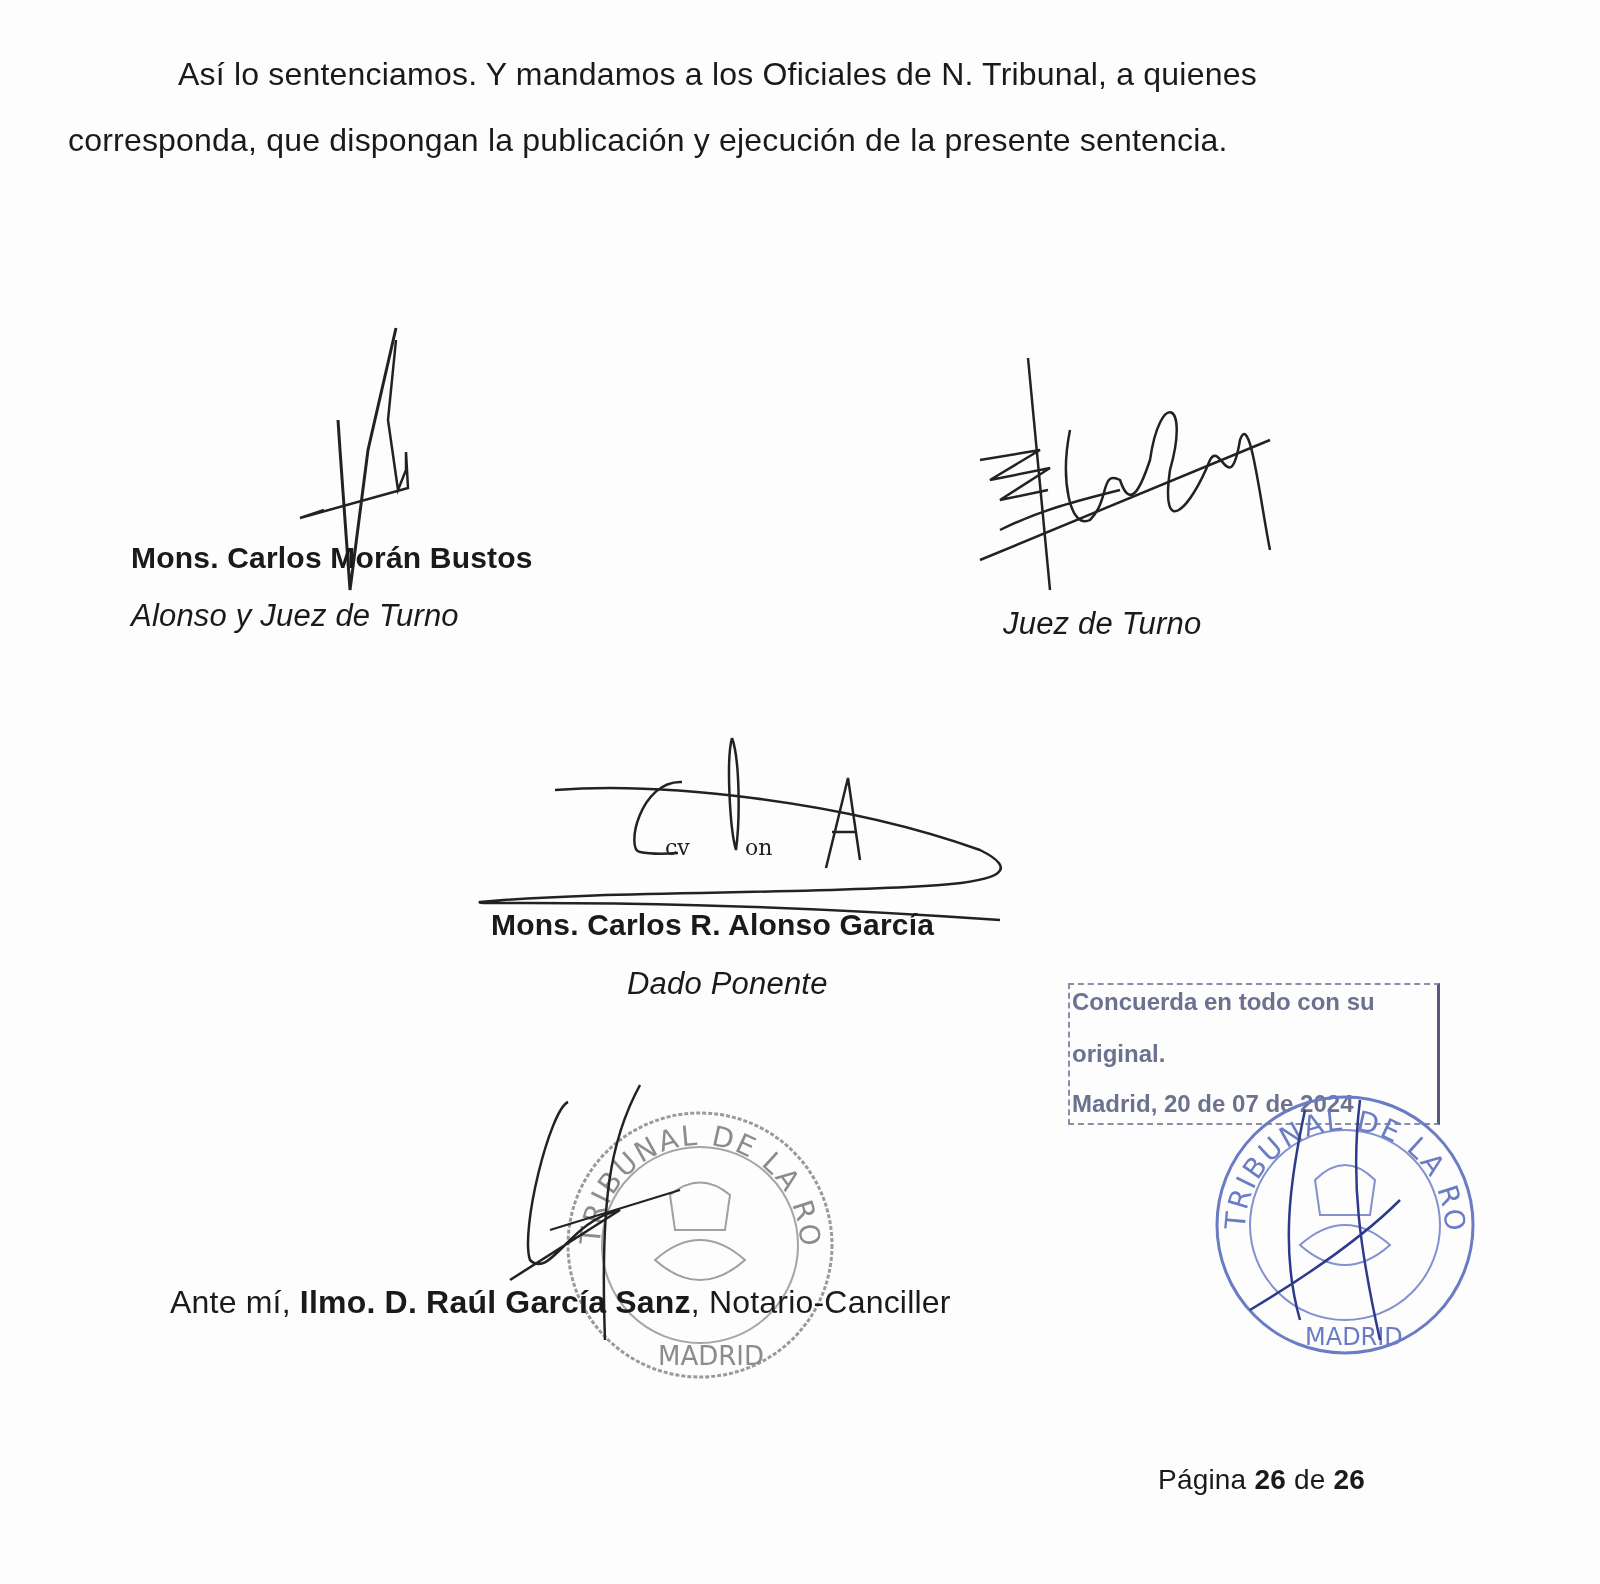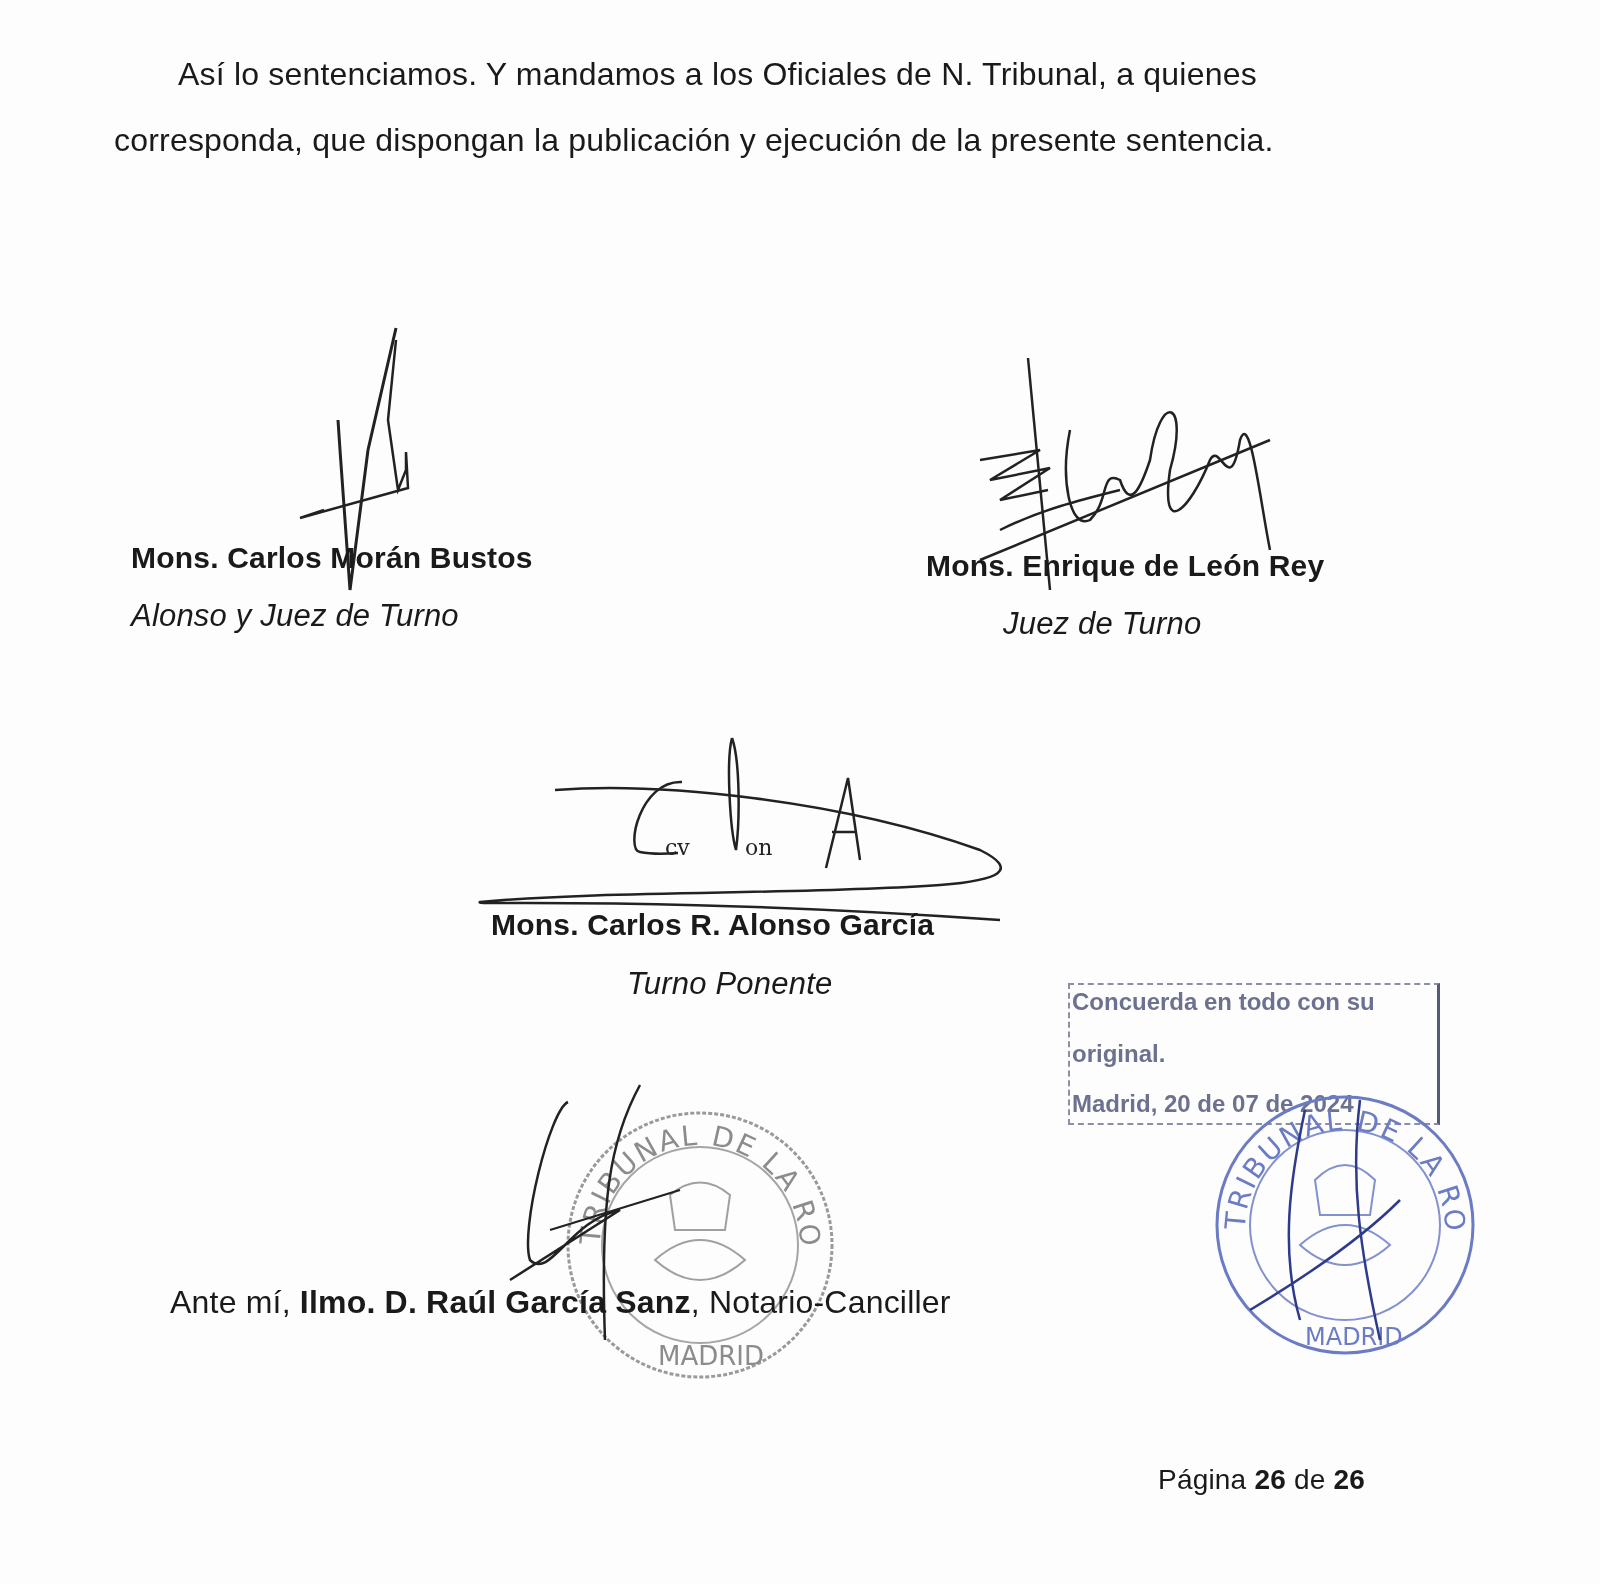--- a/index.html
+++ b/index.html
@@ -13,48 +13,47 @@
   .stamp-box { position:absolute; left:1068px; top:983px; width:372px; height:142px;
                border:2px dashed #8a8fa8; border-right:3px solid #55597a; box-sizing:border-box; }
   .stamp-line { position:absolute; left:1072px; font-size:24px; color:#6c7190; font-weight:bold; white-space:nowrap;text-align:center; }
 </style>
 </head>
 <body>
 
 <div class="page">
 
   <div class="txt" style="left:178px; top:54px;">Así lo sentenciamos. Y mandamos a los Oficiales de N. Tribunal, a quienes</div>
-  <div class="txt" style="left:68px; top:120px;margin-left:46px;">corresponda, que dispongan la publicación y ejecución de la presente sentencia.</div>
+  <div class="txt" style="left:68px; top:120px;">corresponda, que dispongan la publicación y ejecución de la presente sentencia.</div>
 
   <svg class="sig" style="left:280px; top:320px;" width="160" height="290" viewBox="0 0 160 290">
     <path d="M116 8 L88 130 L70 270 L60 130 L58 100" fill="none" stroke="#222" stroke-width="3"></path>
     <path d="M116 20 L108 100 L118 170 L126 150 L126 132 L128 168 L20 198 L44 190" fill="none" stroke="#222" stroke-width="2.5"></path>
   </svg>
   <div class="txt bold" style="left:131px; top:538px; font-size:30px;">Mons. Carlos Morán Bustos</div>
   <div class="txt ital" style="left:131px; top:596px; font-size:31px;">Alonso y Juez de Turno</div>
 
   <svg class="sig" style="left:960px; top:350px;" width="330" height="250" viewBox="0 0 330 250">
     <path d="M68 8 L90 240" fill="none" stroke="#222" stroke-width="2.5"></path>
     <path d="M20 110 L80 100 L30 130 L90 118 L40 150 L88 140 M40 180 C80 160, 120 150, 160 140" fill="none" stroke="#222" stroke-width="2.5"></path>
     <path d="M110 80 C100 130, 110 180, 130 170 C150 150, 140 120, 160 130 C170 160, 180 140, 190 110 C200 40, 230 50, 210 120 C200 190, 230 160, 250 110 C260 90, 270 150, 280 90 C290 60, 300 150, 310 200" fill="none" stroke="#222" stroke-width="2.5"></path>
     <path d="M20 210 L310 90" fill="none" stroke="#222" stroke-width="2.5"></path>
   </svg>
-  <div class="txt bold" style="left:926px; top:546px; font-size:30px;">Mons. Enrique de León Rey</div>
   <div class="txt ital" style="left:1003px; top:604px; font-size:31px;">Juez de Turno</div>
 
   <svg class="sig" style="left:460px; top:720px;" width="560" height="200" viewBox="0 0 560 200">
     <path d="M95 70 C200 62, 380 80, 520 130 C560 150, 540 160, 480 165 C340 175, 150 170, 20 182 C10 186, 200 176, 540 200" fill="none" stroke="#222" stroke-width="2.5"></path>
     <path d="M222 62 C180 60, 165 130, 180 132 C190 134, 205 134, 218 133" fill="none" stroke="#222" stroke-width="2.5"></path>
     <path d="M272 18 C266 40, 270 110, 276 130 C280 100, 280 40, 272 18" fill="none" stroke="#222" stroke-width="2.5"></path>
     <path d="M366 148 L388 58 L400 140 M372 112 L396 112" fill="none" stroke="#222" stroke-width="2.5"></path>
     <text x="205" y="135" font-size="22" font-family="DejaVu Serif, serif" fill="#222">cv</text>
     <text x="285" y="135" font-size="22" font-family="DejaVu Serif, serif" fill="#222">on</text>
   </svg>
   <div class="txt bold" style="left:491px; top:905px; font-size:30px;">Mons. Carlos R. Alonso García</div>
-  <div class="txt ital" style="left:627px; top:964px; font-size:31px;">Turno Ponente</div>
+  <div class="txt ital" style="left:627px; top:964px; font-size:31px;">Dado Ponente</div>
 
   <div class="stamp-box"></div>
   <div class="stamp-line" style="top:988px;">Concuerda en todo con su</div>
   <div class="stamp-line" style="top:1040px;">original.</div>
   <div class="stamp-line" style="top:1090px;">Madrid, 20 de 07 de 2024</div>
 
   <svg class="sig" style="left:560px; top:1100px;" width="290" height="290" viewBox="0 0 290 290">
     <circle cx="140" cy="145" r="132" fill="none" stroke="#9a9a9a" stroke-width="3" stroke-dasharray="4 2"></circle>
     <circle cx="140" cy="145" r="98" fill="none" stroke="#a5a5a5" stroke-width="2"></circle>
     <defs>

